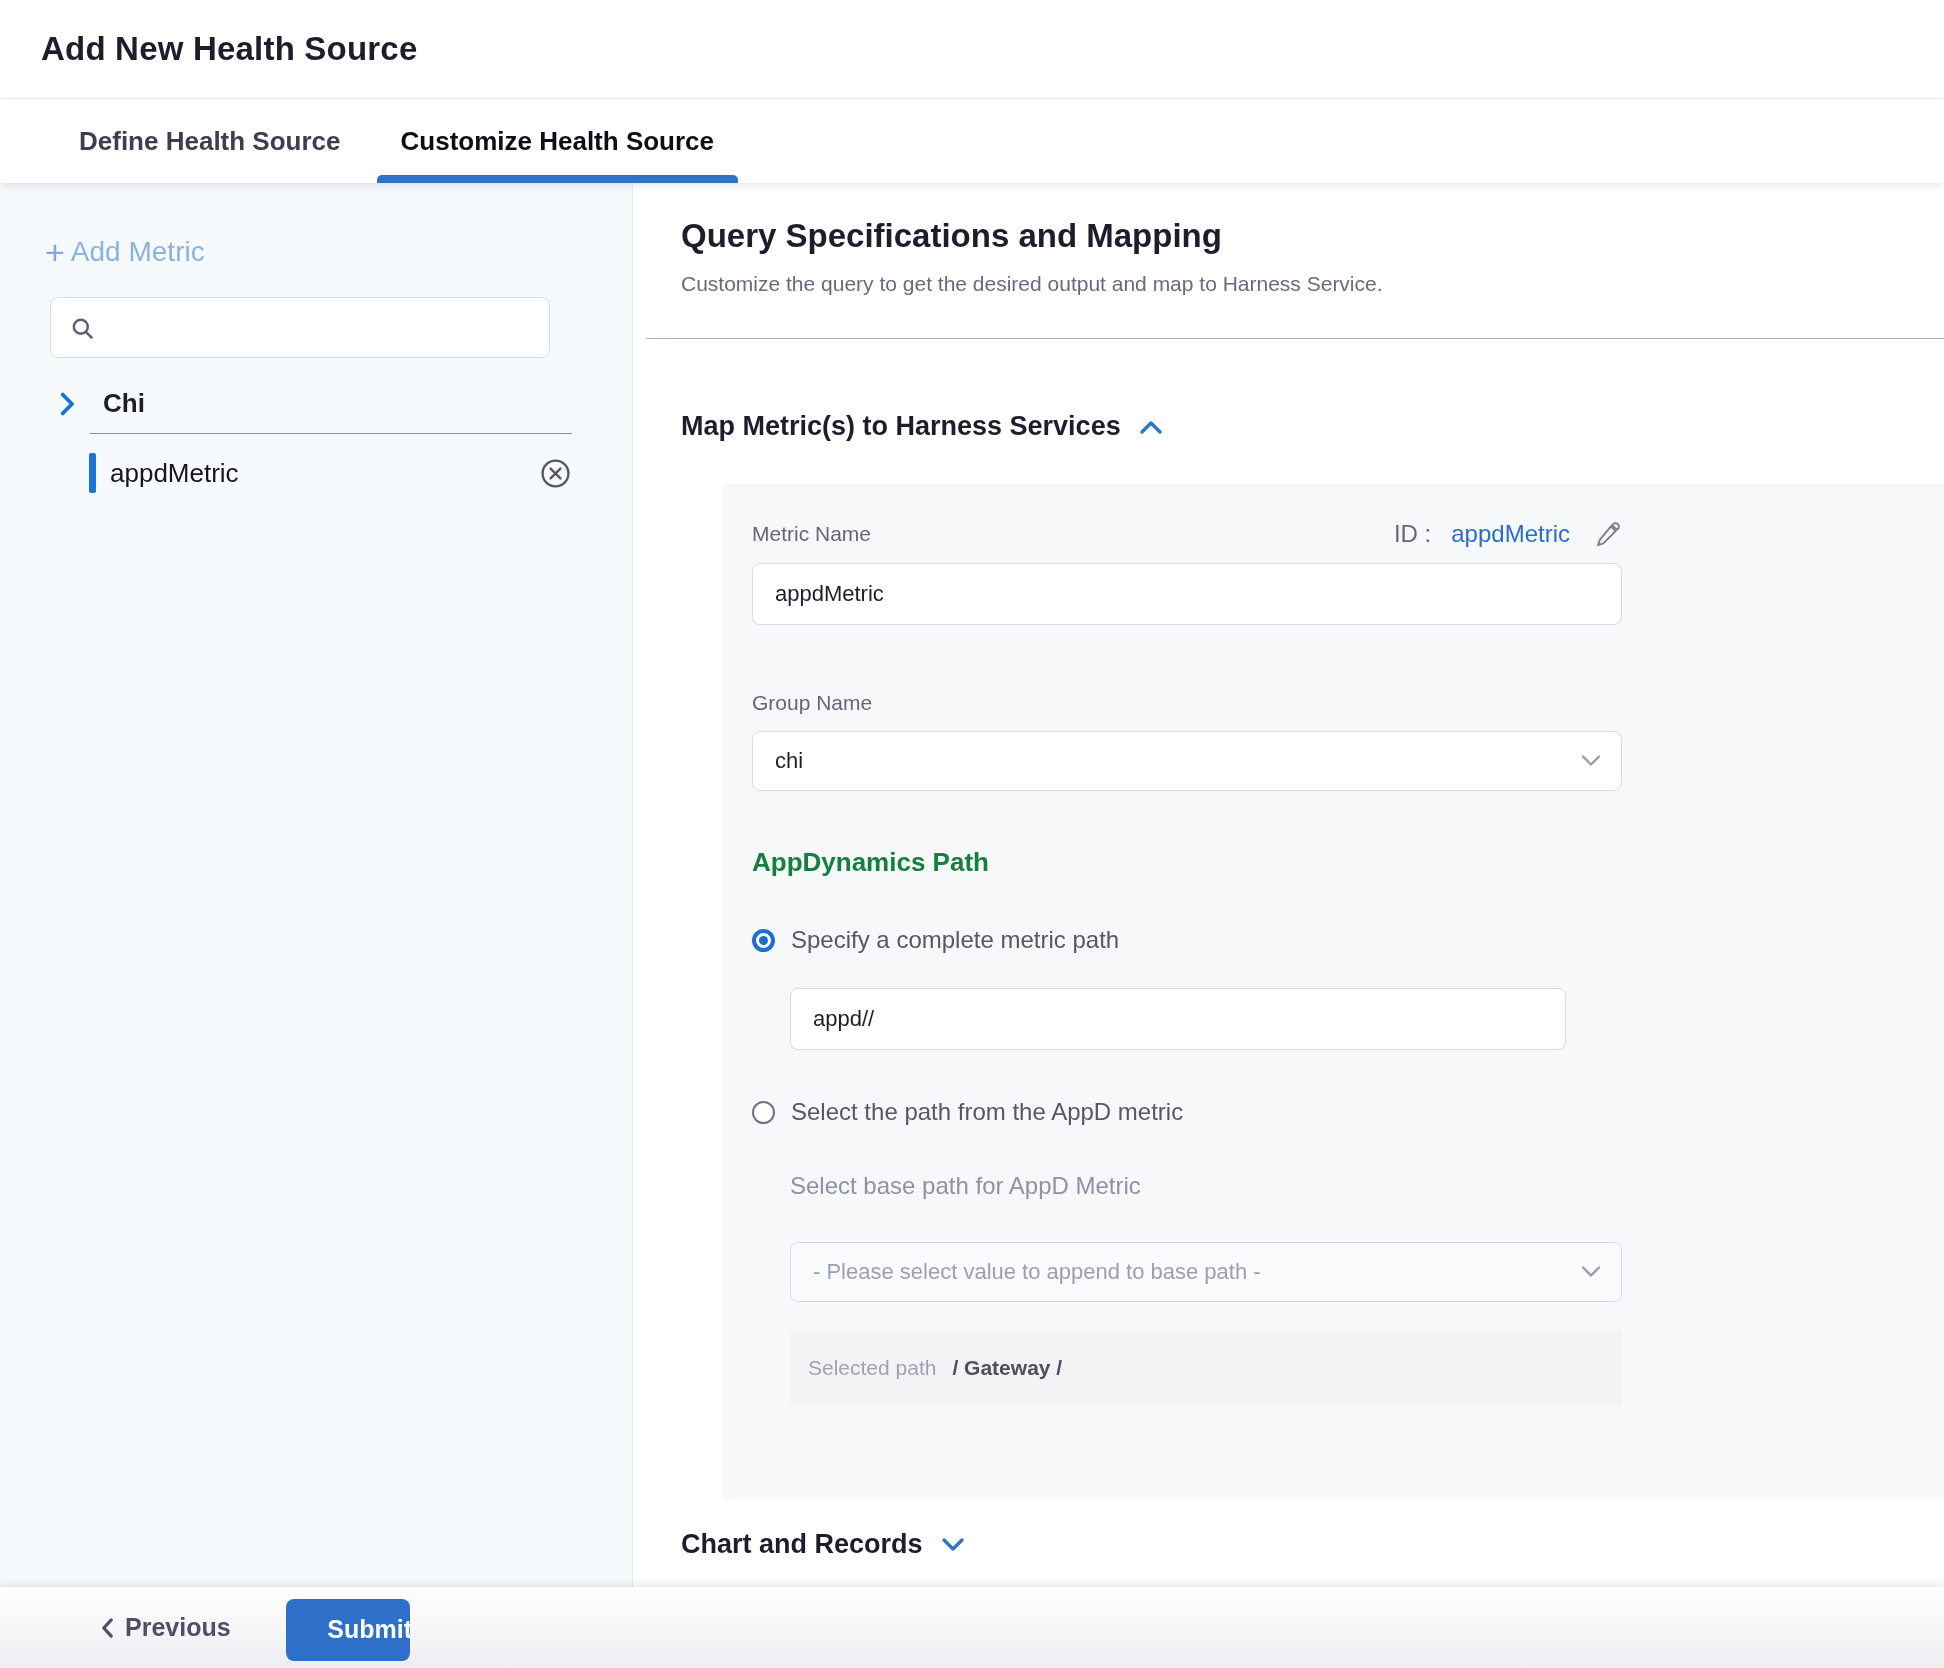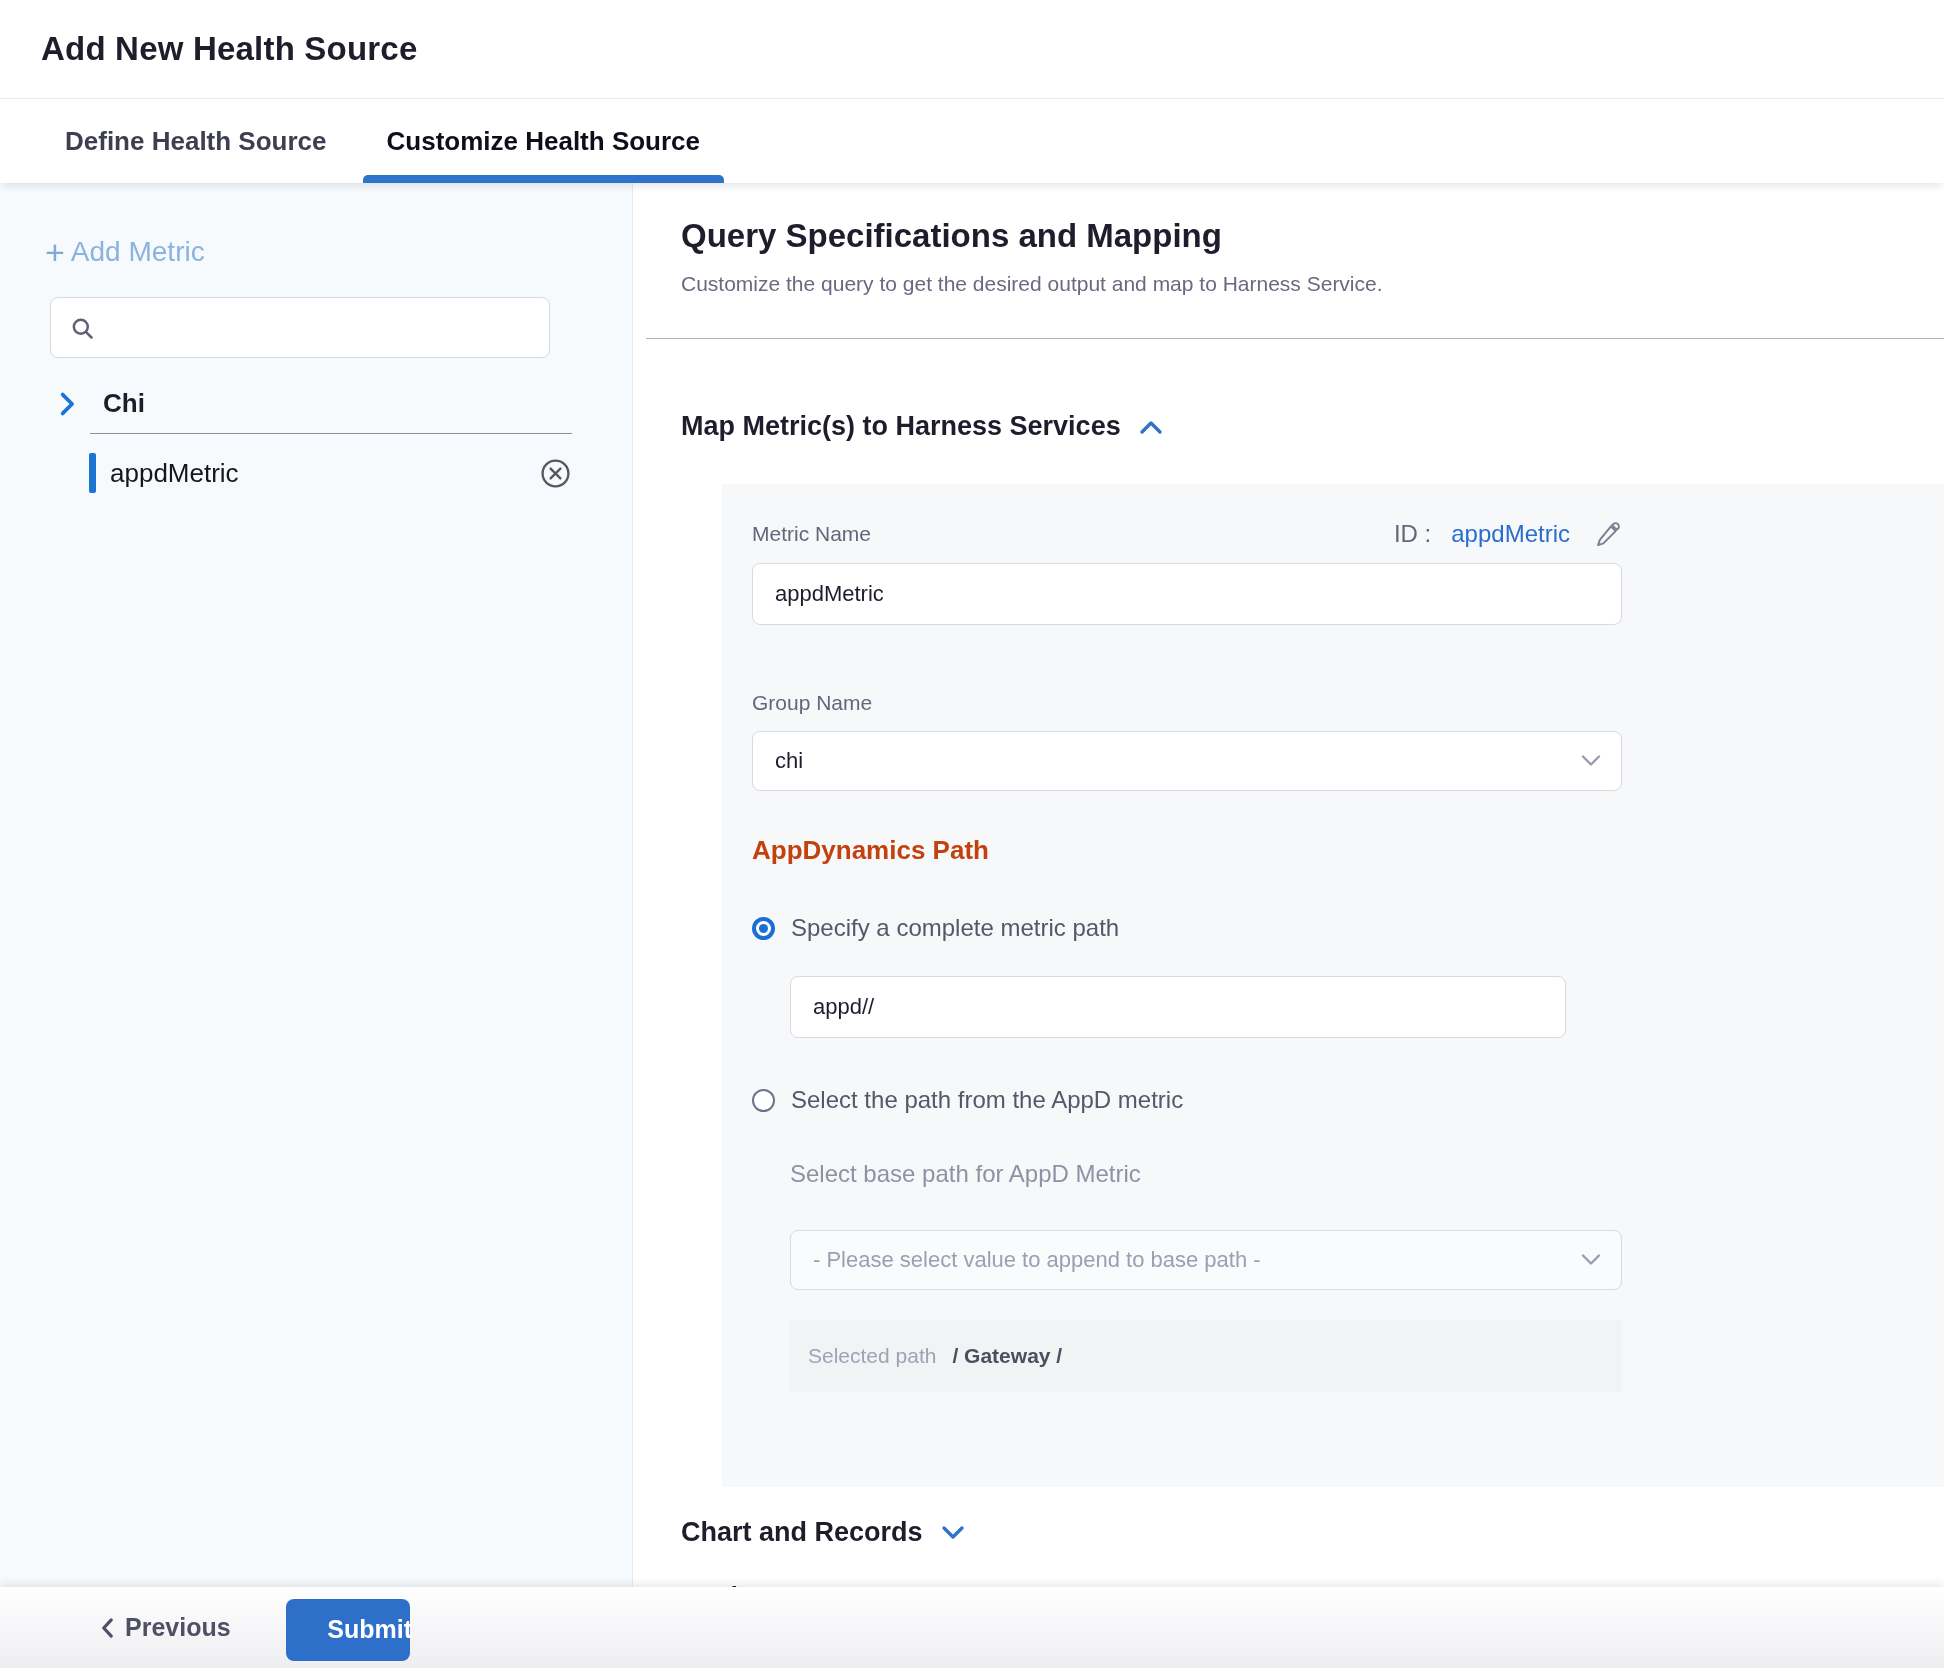--- a/index.html
+++ b/index.html
@@ -5,21 +5,21 @@
   * { margin:0; padding:0; box-sizing:border-box; }
   html,body { background:#ffffff; }
   body { font-family:"Liberation Sans", sans-serif; color:#1d1d2c; }
   #screen { position:relative; width:1944px; height:1668px; background:#ffffff; overflow:hidden; }
 
   
   .hdr { height:99px; display:flex; align-items:center; padding-left:41px; background:#fff; border-bottom:1px solid #e9eaef; }
   .hdr h1 { font-size:33px; font-weight:700; color:#1d1d2c; letter-spacing:.2px; }
 
   
-  .tabbar { position:relative; height:84px; display:flex; align-items:flex-start; padding-left:41px;
+  .tabbar { position:relative; height:84px; display:flex; align-items:flex-start; padding-left:55px;
             background:#fff; box-shadow:0 4px 8px -2px rgba(40,41,61,.14); z-index:5; }
   .tab { position:relative; height:84px; display:flex; align-items:center; padding:0 24px; cursor:pointer; }
   .tab .tab-label { font-size:26px; font-weight:600; color:#3d3f50; }
   .tab.active { margin-left:12px; }
   .tab.active .tab-label { font-weight:700; color:#0e0e1a; }
   .tab.active::after { content:""; position:absolute; left:0; right:0; bottom:0; height:8px;
             background:#2e74cc; border-radius:5px 5px 0 0; }
 
   
   .bodywrap { display:flex; height:1417px; }
@@ -58,21 +58,21 @@
   .id-link { font-size:24px; color:#2a6dd0; cursor:pointer; }
   .pencil { cursor:pointer; margin-left:4px; }
 
   .tinput { display:block; width:870px; height:62px; margin-top:15px; border:1px solid #d8dae2; border-radius:8px;
             background:#fff; font-size:22px; color:#1d1d2c; padding:0 22px; outline:none;
             font-family:"Liberation Sans", sans-serif; }
   .selbox { position:relative; width:870px; height:60px; margin-top:16px; border:1px solid #d8dae2; border-radius:8px;
             background:#fff; display:flex; align-items:center; padding:0 22px; font-size:22px; color:#1d1d2c; cursor:pointer; }
   .selbox .chev { position:absolute; right:20px; top:22px; }
   .mt-group { margin-top:66px; }
-  .h3row { margin-top:44px; font-size:26px; font-weight:700; color:#c2410c; }
+  .h3row { margin-top:56px; font-size:26px; font-weight:700; color:#15803d; }
 
   .radiorow { display:flex; align-items:center; gap:16px; margin-top:48px; cursor:pointer; }
   .radio { width:23px; height:23px; border-radius:50%; background:#fff; border:2px solid #70728a; position:relative; flex:none; }
   .radio.sel { border:4px solid #1b6ed3; }
   .radio.sel::after { content:""; position:absolute; left:50%; top:50%; width:9px; height:9px; margin:-4.5px 0 0 -4.5px;
                       border-radius:50%; background:#1b6ed3; }
   .radiolabel { font-size:24px; color:#565768; }
 
   .indent { margin-left:38px; }
   .pathinput { width:776px; margin-top:34px; }

